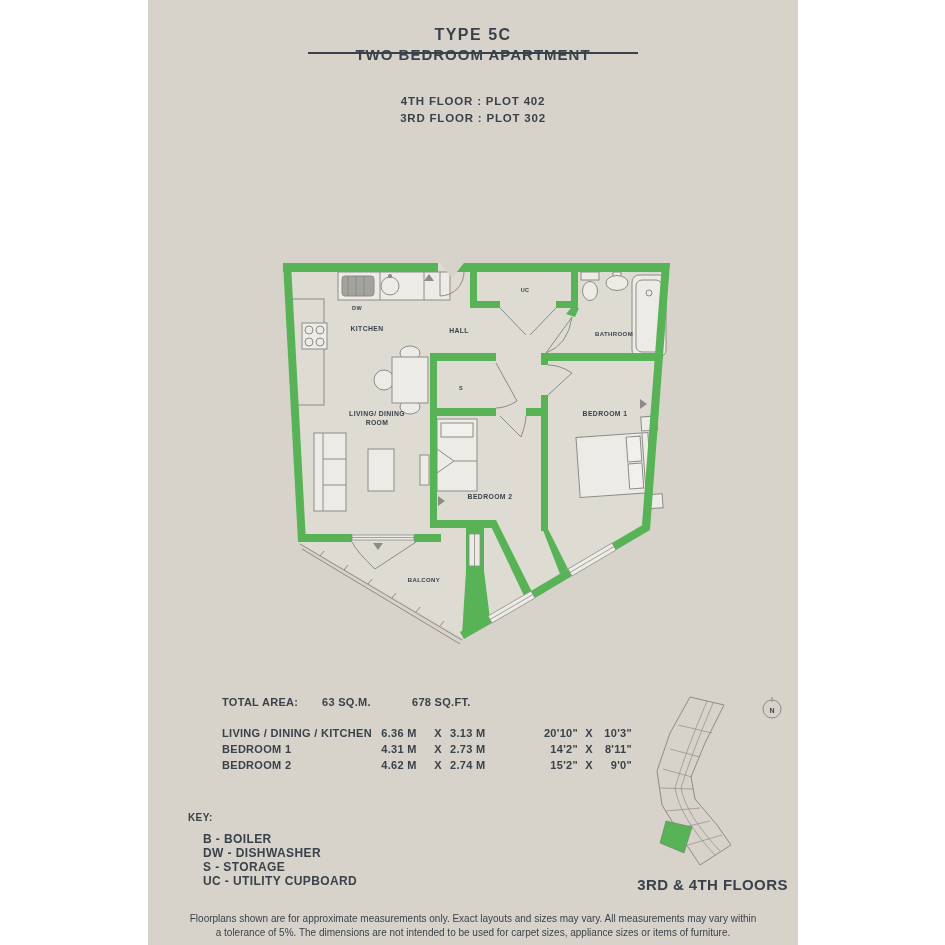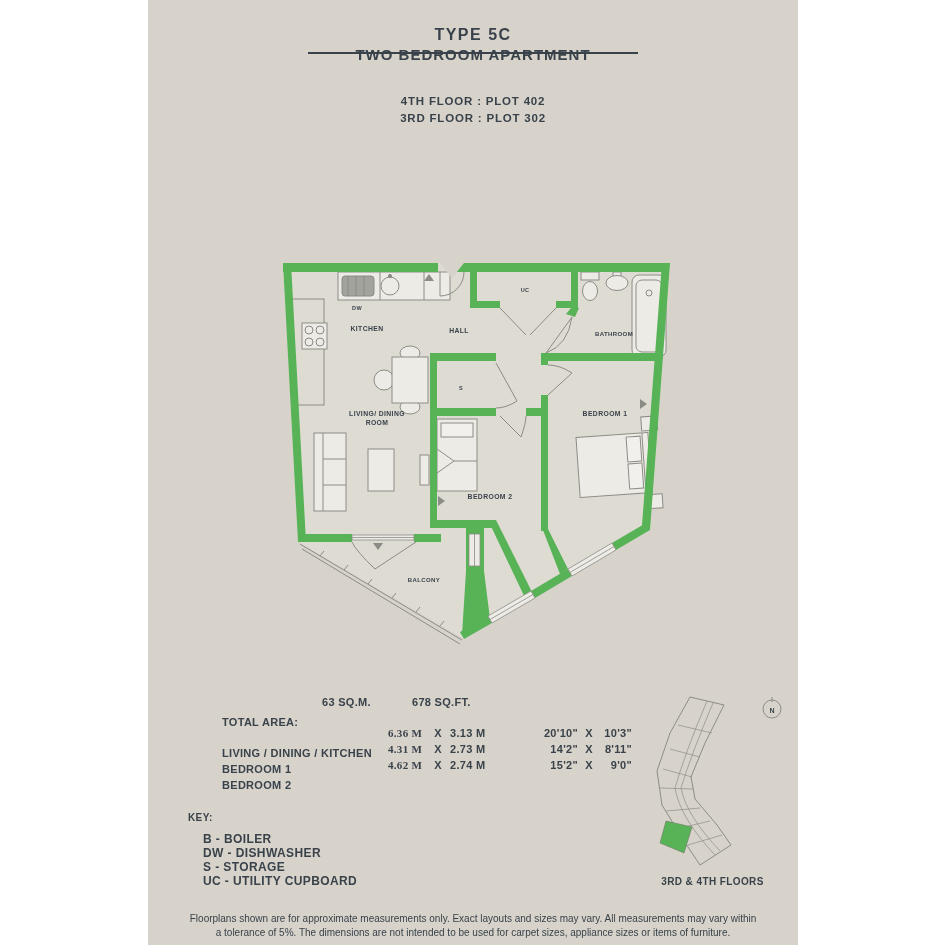--- a/index.html
+++ b/index.html
@@ -9,31 +9,31 @@
   .t{position:absolute;white-space:nowrap;}
   .center{left:0;width:650px;text-align:center;}
   .title{top:26px;font-size:16px;font-weight:700;letter-spacing:1.5px;}
   .rule{position:absolute;top:52px;left:160px;width:330px;border-top:2px solid #39424b;}
   .subtitle{top:46px;font-size:15px;font-weight:700;letter-spacing:1px;}
   .plot1{top:95px;font-size:11.5px;font-weight:700;letter-spacing:.8px;}
   .plot2{top:112px;font-size:11.5px;font-weight:700;letter-spacing:.8px;}
   .plan{position:absolute;left:130px;top:253px;width:400px;height:395px;}
   .meas{font-size:11px;font-weight:700;letter-spacing:.3px;}
   .dim-row{position:absolute;left:0;width:650px;height:14px;}
-  .c-name{left:74px;width:170px;margin-top:20px;}
-  .c-m1{left:240px;width:40px;text-align:left;font-family:Liberation Serif, serif;}
+  .c-name{left:74px;width:170px;}
+  .c-m1{left:231px;width:40px;text-align:center;}
   .c-x1{left:283px;width:14px;text-align:center;}
   .c-m2{left:302px;width:44px;}
   .c-i1{left:388px;width:42px;text-align:right;}
   .c-x2{left:434px;width:14px;text-align:center;}
   .c-i2{left:450px;width:34px;text-align:right;}
   .key-title{top:812px;left:40px;font-size:10px;font-weight:700;letter-spacing:.4px;}
   .key-item{left:55px;font-size:12px;font-weight:700;letter-spacing:.4px;}
   .siteplan{position:absolute;left:482px;top:693px;width:165px;height:180px;}
-  .siteplan-label{top:876px;left:482px;width:165px;text-align:center;font-size:10px;font-weight:700;letter-spacing:.4px;}
+  .siteplan-label{top:876px;left:482px;width:165px;text-align:center;font-size:15px;font-weight:700;letter-spacing:.4px;}
   .disclaimer{top:912px;left:10px;width:630px;text-align:center;font-size:10px;font-weight:400;
               line-height:13.5px;white-space:normal;}
   svg text{font-family:"Liberation Sans","DejaVu Sans",sans-serif;font-weight:700;fill:#39424b;}
 </style>
 </head>
 <body>
 
 <div class="page">
   <div class="content">
 

